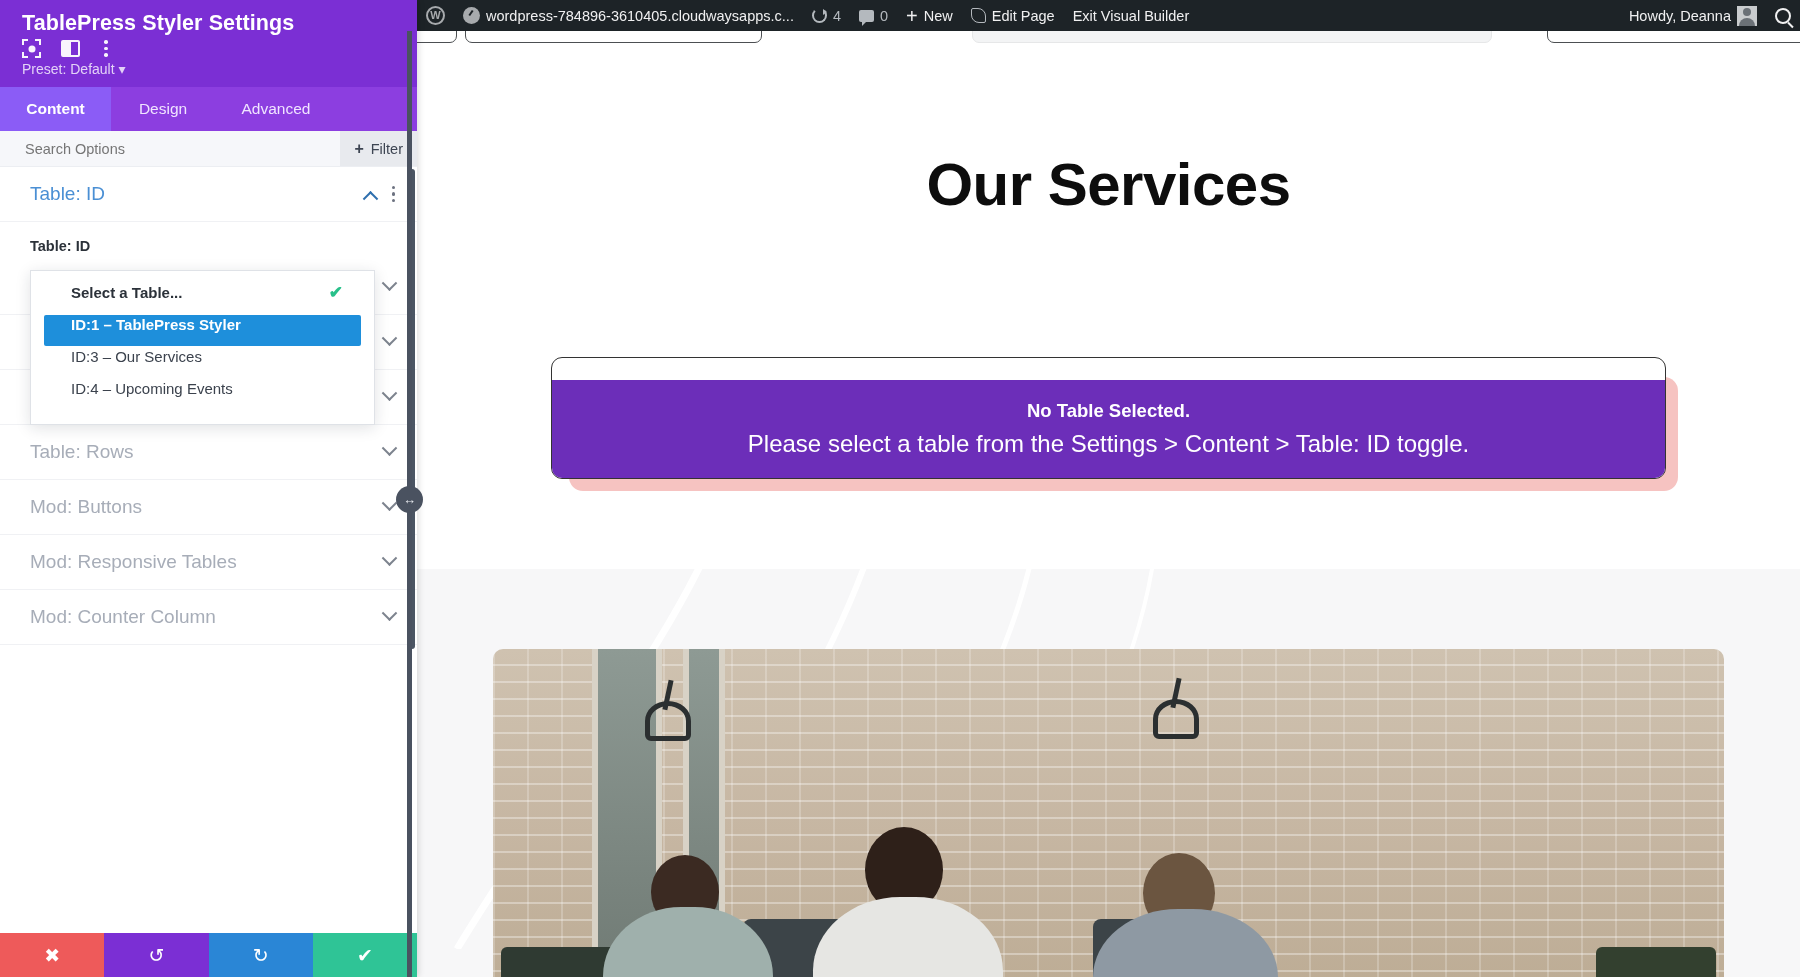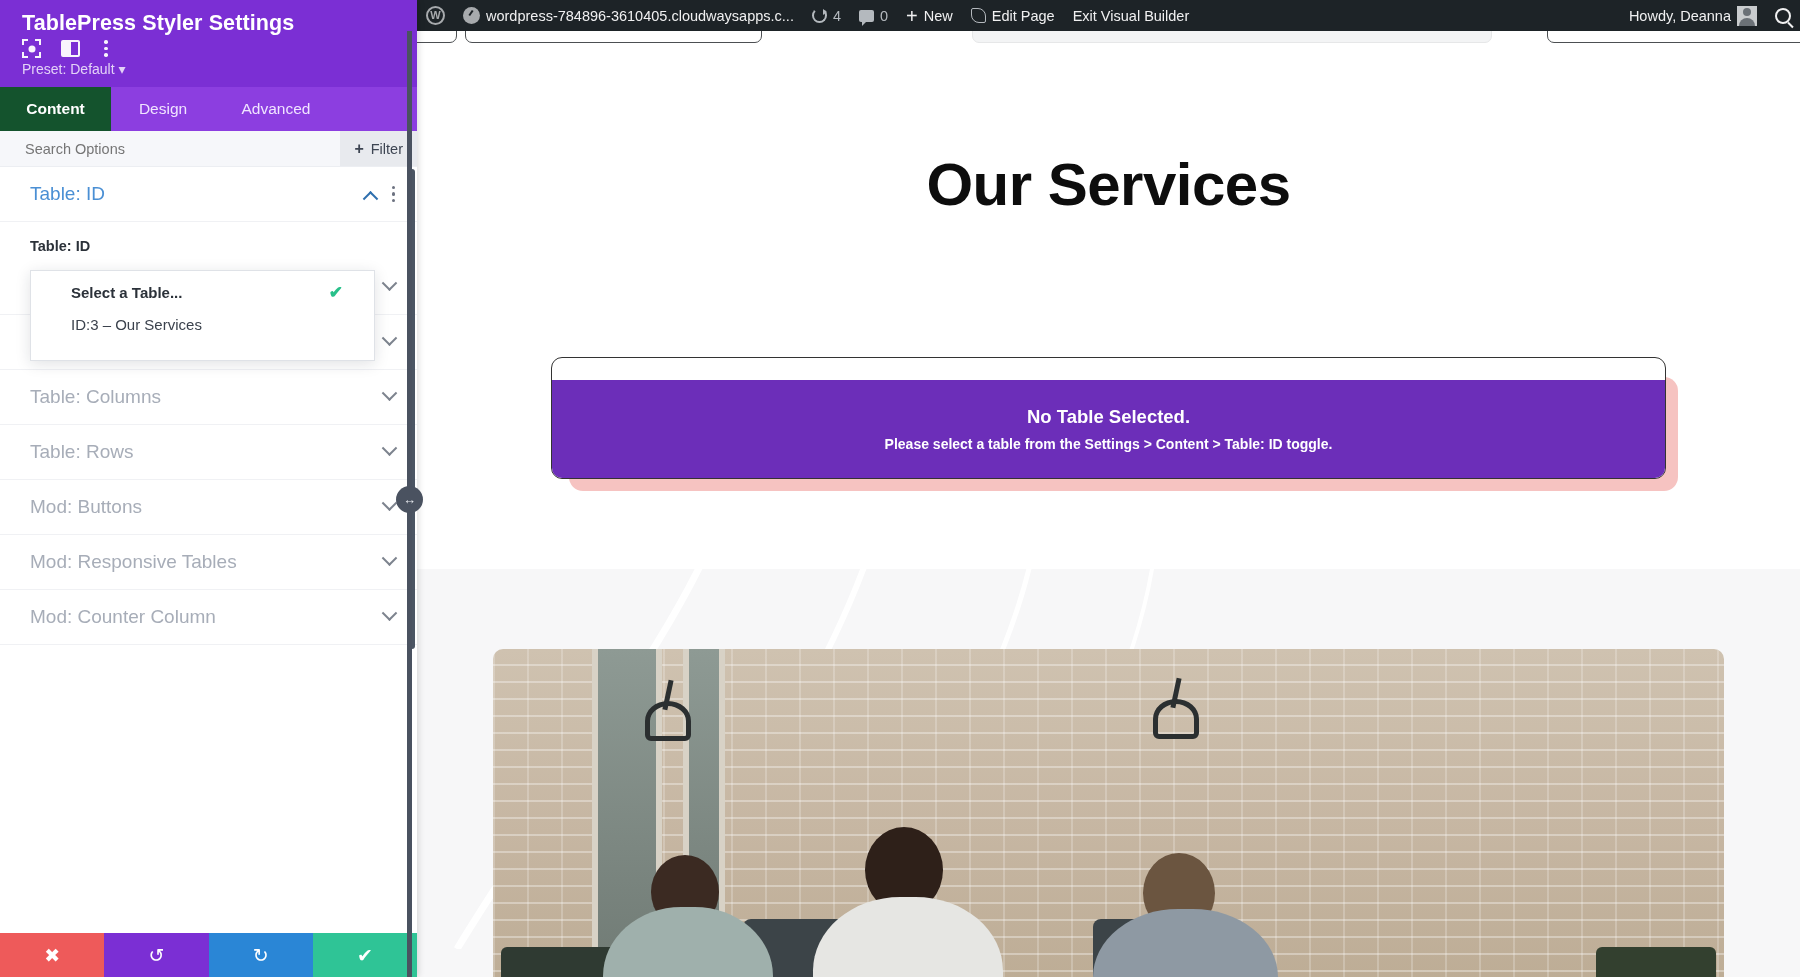--- a/index.html
+++ b/index.html
@@ -131,21 +131,21 @@
     background: #fff; border: 1.5px solid #333; border-radius: 11px;
     overflow: hidden;
   }
   .notice-body {
     position: absolute; left: 0; right: 0; top: 22px; bottom: 0;
     background: #6c2eb9; color: #fff;
     display: flex; flex-direction: column; align-items: center;
     justify-content: center; gap: 8px; text-align: center;
   }
   .notice-title { font-size: 18.5px; font-weight: 700; }
-  .notice-text { font-size: 14px; font-weight: 700; }
+  .notice-text { font-size: 24px; font-weight: 400; }
 
   
   .lower {
     position: absolute; left: 0; right: 0; top: 538px; bottom: 0;
     background: #f7f7f8; overflow: hidden;
   }
   .swoosh { position:absolute; top:-40px; left:0; width:100%; height:420px; }
   .photo {
     position: absolute; left: 76px; right: 76px; top: 80px; bottom: -80px;
     border-radius: 10px; overflow: hidden;
@@ -226,21 +226,21 @@
   }
 
   .panel-tabs { display: flex; background: #8c3ee0; }
   .ptab {
     padding: 13px 0; text-align: center; font-size: 15.5px; color: #f0e4ff;
     cursor: pointer; font-weight: 400;
   }
   .ptab:nth-child(1){ width: 111px; }
   .ptab:nth-child(2){ width: 104px; }
   .ptab:nth-child(3){ width: 122px; }
-  .ptab.active { background: #14532d; color: #fff; font-weight: 700; }
+  .ptab.active { background: #8b5cf6; color: #fff; font-weight: 700; }
 
   .panel-search {
     display: flex; align-items: center; background: #f6f7fa;
     border-bottom: 1px solid #eceef2; height: 36px; padding-left: 25px;
   }
   .panel-search-input {
     flex: 1; border: none; outline: none; background: transparent;
     font-size: 14.5px; color: #0c4a6e; font-family: inherit;
   }
   .filter-btn {
@@ -521,22 +521,28 @@
         <div class="sec-right">
             <div class="chev"></div>
           </div>
       </div>
 
       <div class="dropdown">
         <div class="dd-item head">
           <span>Select a Table...</span>
           <span class="dd-check">✔</span>
         </div>
+        <div class="dd-item sel">
+          <span>ID:1 – TablePress Styler</span>
+        </div>
         <div class="dd-item">
           <span>ID:3 – Our Services</span>
+        </div>
+        <div class="dd-item">
+          <span>ID:4 – Upcoming Events</span>
         </div>
       </div>
     </div>
 
     <div class="panel-foot">
       <div class="foot-btn fb-close">✖</div>
       <div class="foot-btn fb-undo">↺</div>
       <div class="foot-btn fb-redo">↻</div>
       <div class="foot-btn fb-save">✔</div>
     </div>

